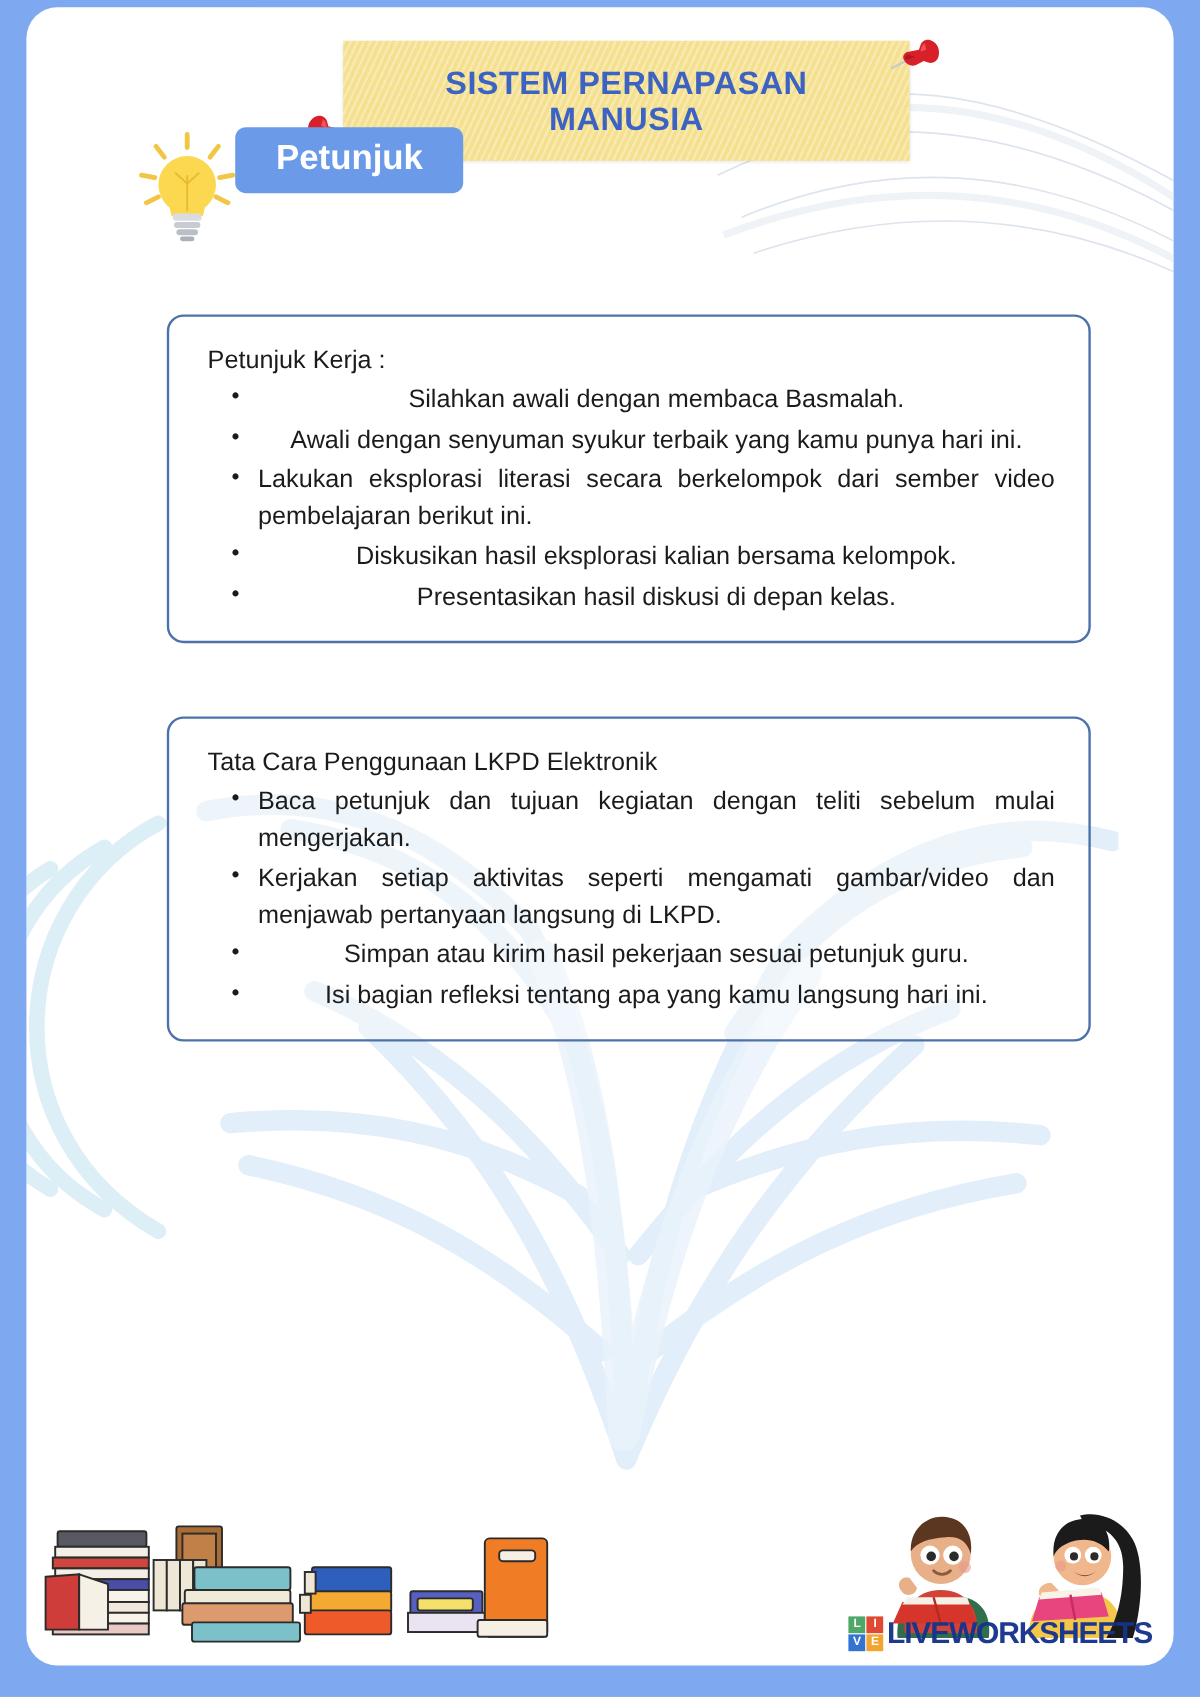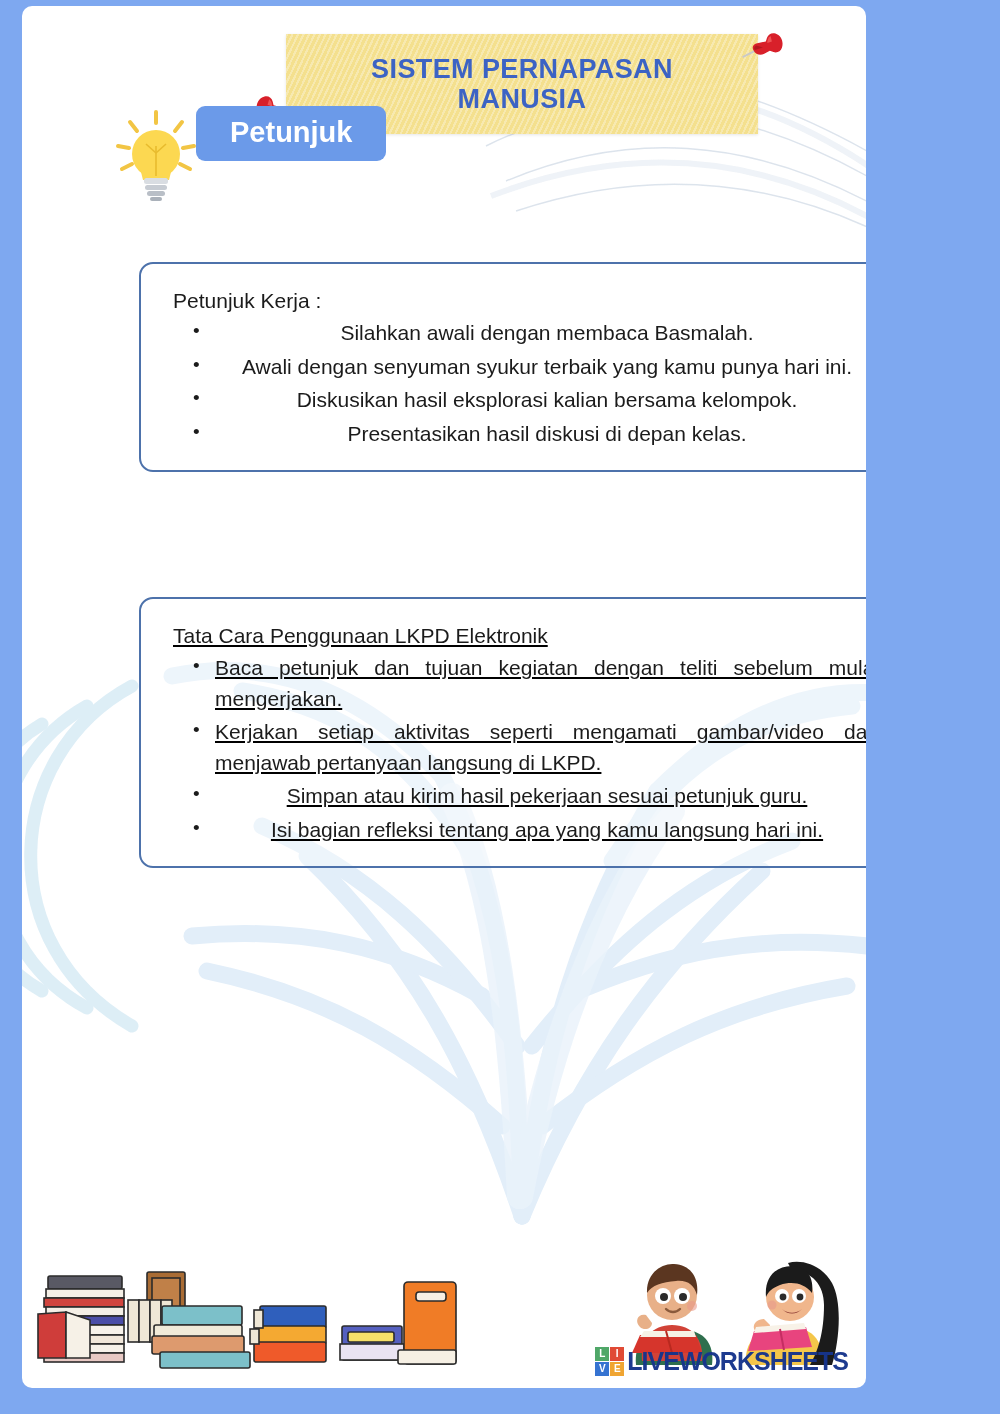--- a/index.html
+++ b/index.html
@@ -20,24 +20,24 @@
     height: 1414px;
     background: linear-gradient(180deg, #7ea8f0 0%, #7ea8f0 100%);
     overflow: hidden;
   }
 
   
   .sheet {
     position: absolute;
     left: 22px;
     top: 6px;
-    width: 844px;
+    width: 956px;
     height: 1382px;
     background: #ffffff;
-    border-radius: 10px;
+    border-radius: 26px;
     overflow: hidden;
   }
 
   
   .wm-layer {
     position: absolute;
     inset: 0;
     pointer-events: none;
   }
   .wm-arcs {
@@ -126,21 +126,21 @@
     position: absolute;
     left: 117px;
     width: 770px;
     box-sizing: border-box;
     background: rgba(255,255,255,0.40);
     border: 2px solid #4d72ab;
     border-radius: 14px;
     padding: 22px 28px 18px 32px;
   }
   #box-1 { top: 256px; }
-  #box-2 { top: 591px; text-decoration: underline; }
+  #box-2 { top: 591px; }
 
   .box-heading {
     font-size: 21px;
     color: #1b1b1b;
     margin: 0 0 2px 0;
     line-height: 1.45;
   }
   ul.box-list {
     margin: 0;
     padding: 0 0 0 40px;
@@ -314,20 +314,21 @@
         <rect x="40" y="91" width="12" height="4" rx="2" fill="#aab1ba"></rect>
       </svg>
       <div class="petunjuk-badge">Petunjuk</div>
     </div>
 
     <div class="content-box" id="box-1">
       <p class="box-heading">Petunjuk Kerja :</p>
       <ul class="box-list">
         <li class="nojustify">Silahkan awali dengan membaca Basmalah.</li>
         <li class="nojustify">Awali dengan senyuman syukur terbaik yang kamu punya hari ini.</li>
+        <li>Lakukan eksplorasi literasi secara berkelompok dari sember video pembelajaran berikut ini.</li>
         <li class="nojustify">Diskusikan hasil eksplorasi kalian bersama kelompok.</li>
         <li class="nojustify">Presentasikan hasil diskusi di depan kelas.</li>
       </ul>
     </div>
 
     <div class="content-box" id="box-2">
       <p class="box-heading">Tata Cara Penggunaan LKPD Elektronik</p>
       <ul class="box-list">
         <li>Baca petunjuk dan tujuan kegiatan dengan teliti sebelum mulai mengerjakan.</li>
         <li>Kerjakan setiap aktivitas seperti mengamati gambar/video dan menjawab pertanyaan langsung di LKPD.</li>

